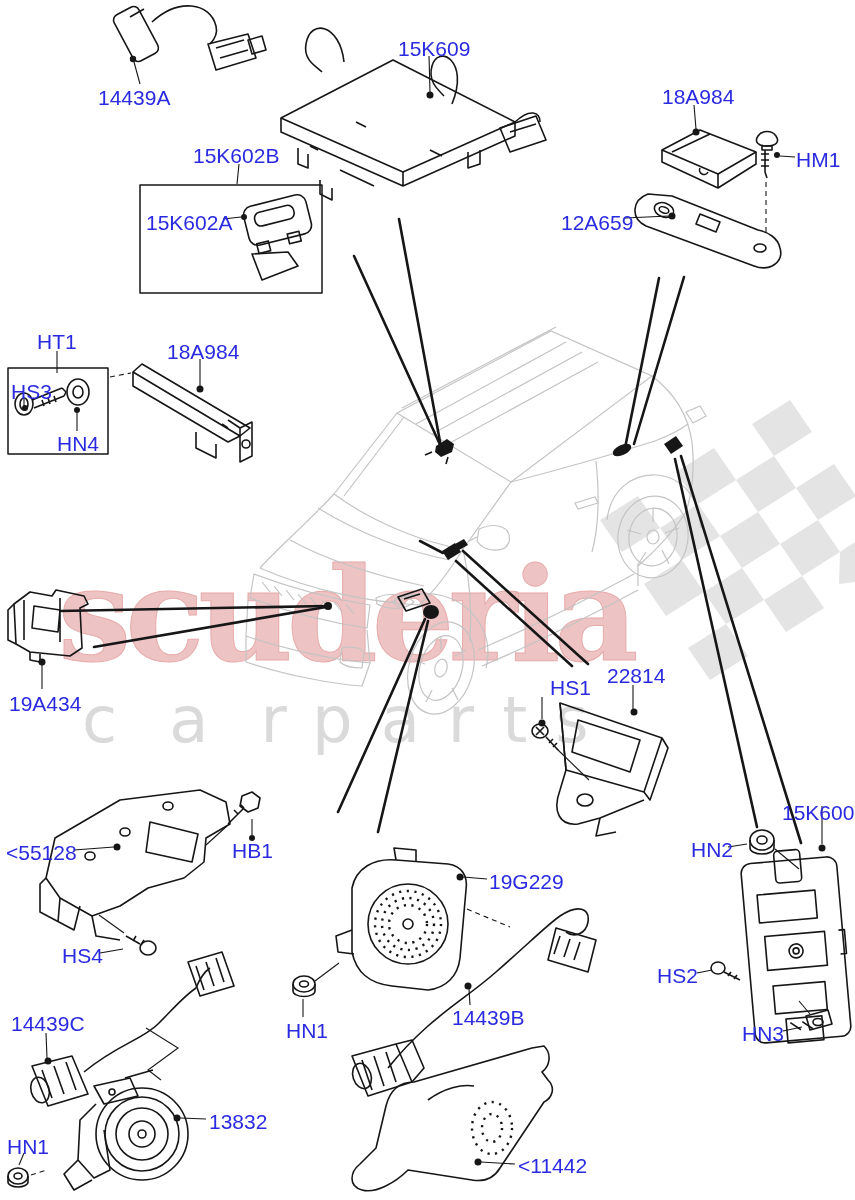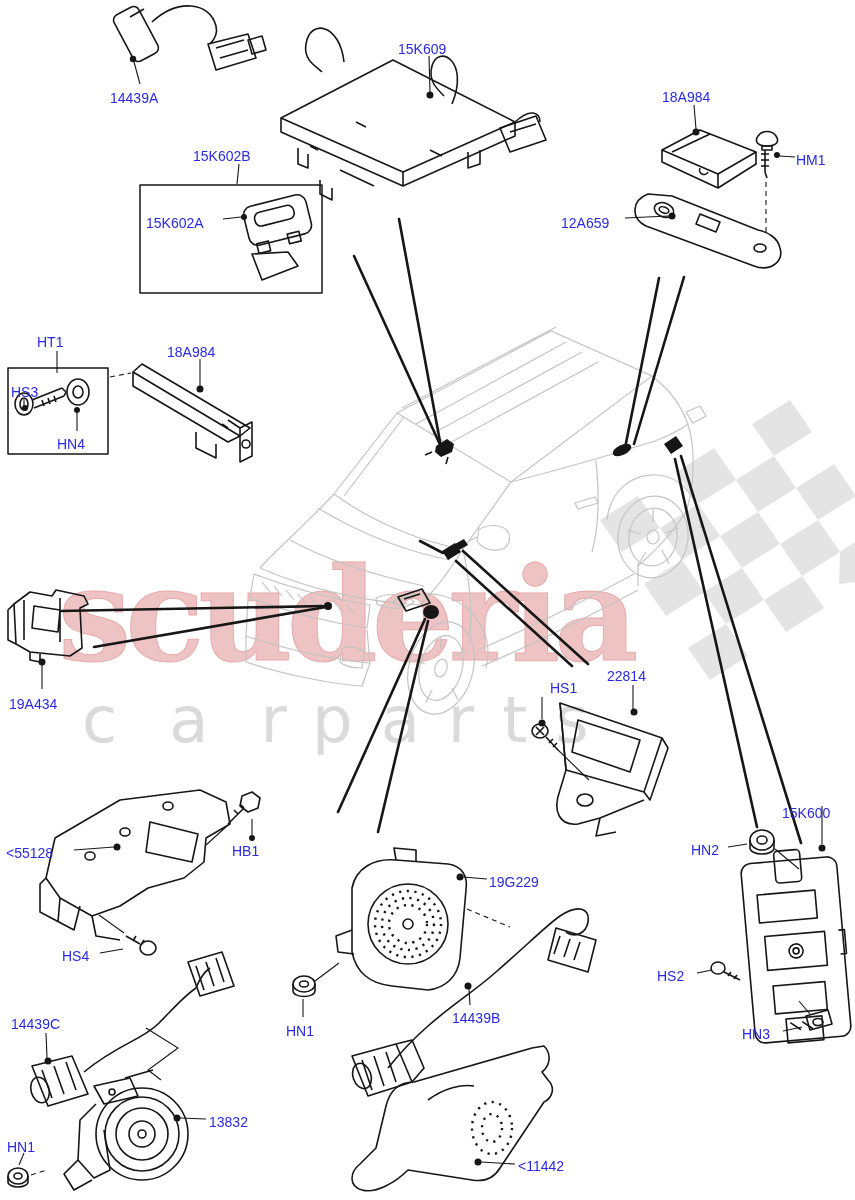--- a/index.html
+++ b/index.html
@@ -1,19 +1,19 @@
 <!DOCTYPE html>
 <html style="--label-color: #2a2ae0; --line-color: #161616; --car-color: #c4c4c4; --brand-color: #eec3c3; --brand-stroke: #e7abab; --sub-color: #dadada; --flag-color: #e4e4e4;"><head>
 <meta charset="utf-8">
 <style>
   html,body{margin:0;padding:0;background:#ffffff;}
   .stage{position:relative;width:855px;height:1200px;background:#fff;overflow:hidden;
          font-family:"Liberation Sans",sans-serif;}
   svg{position:absolute;left:0;top:0;}
-  .plabel{position:absolute;font-size:14px;line-height:22px;color:var(--label-color,#2a2ae0);
+  .plabel{position:absolute;font-size:21px;line-height:22px;color:var(--label-color,#2a2ae0);
           white-space:nowrap;cursor:pointer;}
   .flag path{fill:var(--flag-color,#e4e4e4);}
   .wm-brand{fill:var(--brand-color,#eec3c3);stroke:var(--brand-stroke,#e7abab);stroke-width:1;
             font-family:"DejaVu Serif",serif;font-weight:bold;font-size:130px;letter-spacing:-6px;}
   .wm-sub{fill:var(--sub-color,#dadada);font-family:"DejaVu Sans",sans-serif;font-size:64px;}
   .car{stroke:var(--car-color,#c4c4c4);fill:none;stroke-width:1.2px;}
   .ink{stroke:var(--line-color,#161616);fill:none;stroke-width:1.6px;stroke-linejoin:round;}
   .thin{stroke:var(--line-color,#161616);fill:none;stroke-width:1.1px;}
   .dash{stroke:var(--line-color,#161616);fill:none;stroke-width:1.1px;stroke-dasharray:5 4;}
   .lead{stroke:var(--line-color,#161616);fill:none;stroke-width:2.6px;stroke-linecap:round;}
@@ -330,21 +330,21 @@
         <circle cx="252" cy="838" r="3"></circle>
         <circle cx="460" cy="877" r="3.5"></circle>
     <circle cx="468" cy="986" r="3.5"></circle>
         <circle cx="48" cy="1061" r="3.5"></circle>
         <circle cx="177" cy="1118" r="3.5"></circle>
     <circle cx="478" cy="1162" r="3.5"></circle>
         <circle cx="25" cy="408" r="3"></circle>
   </g>
 </svg>
 
-  <div class="plabel" style="left:110px;top:87px">14439A</div>
+  <div class="plabel" style="left:98px;top:87px">14439A</div>
   <div class="plabel" style="left:398px;top:38px">15K609</div>
   <div class="plabel" style="left:193px;top:145px">15K602B</div>
   <div class="plabel" style="left:146px;top:212px">15K602A</div>
   <div class="plabel" style="left:662px;top:86px">18A984</div>
   <div class="plabel" style="left:796px;top:149px">HM1</div>
   <div class="plabel" style="left:561px;top:212px">12A659</div>
   <div class="plabel" style="left:37px;top:331px">HT1</div>
   <div class="plabel" style="left:11px;top:381px">HS3</div>
   <div class="plabel" style="left:57px;top:433px">HN4</div>
   <div class="plabel" style="left:167px;top:341px">18A984</div>

